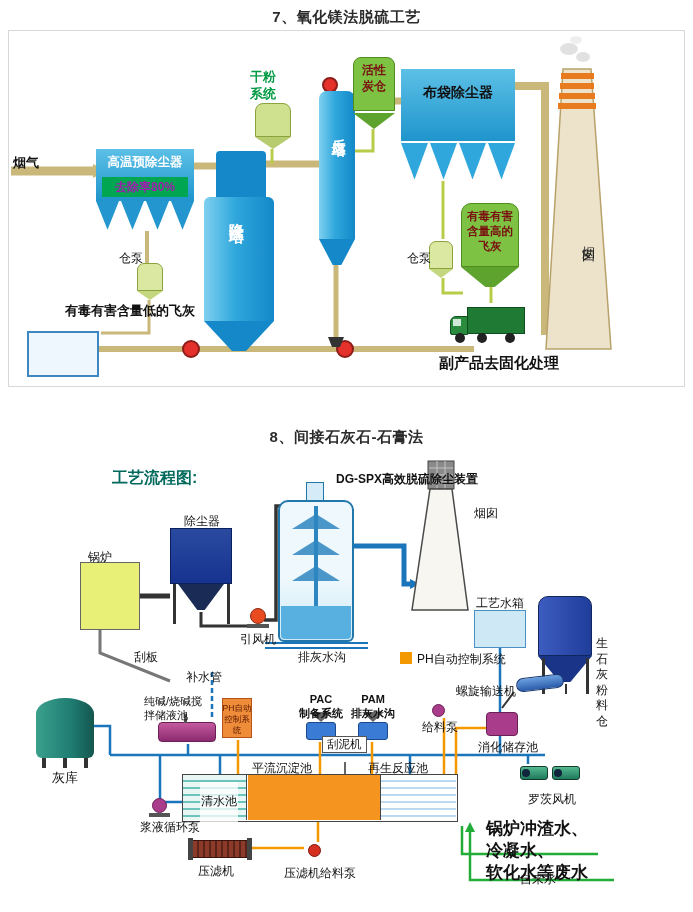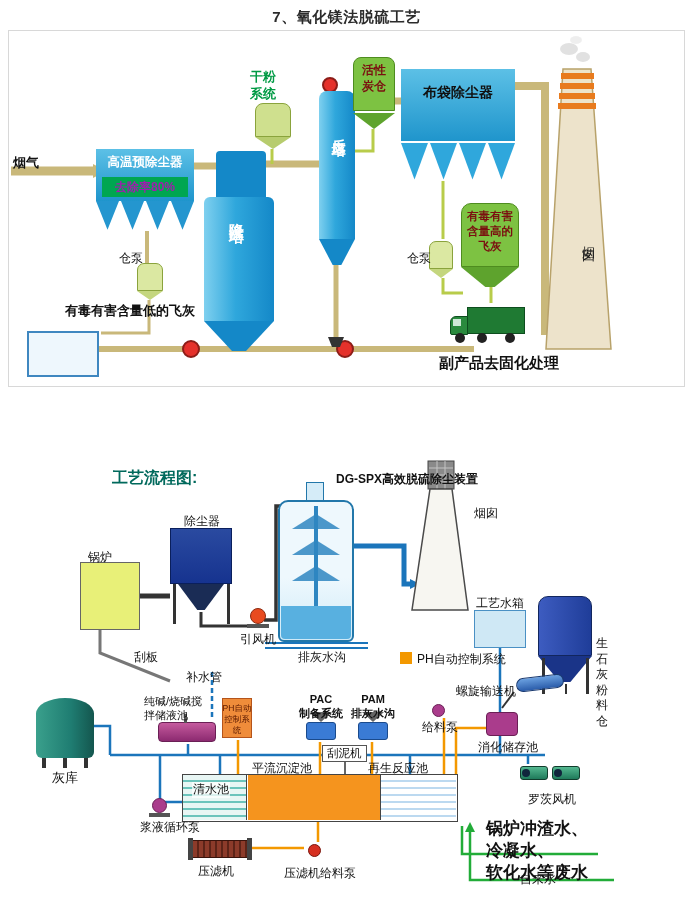--- a/index.html
+++ b/index.html
@@ -134,20 +134,21 @@
     <div class="eq" style="left:441px;top:285px;width:18px;height:19px;background:#2a8a3e;border:1px solid #0d4d1e;border-radius:6px 0 0 2px"></div>
     <div class="eq" style="left:444px;top:288px;width:8px;height:7px;background:#cfe8d8"></div>
     <div class="eq" style="left:446px;top:302px;width:10px;height:10px;background:#222;border-radius:50%"></div>
     <div class="eq" style="left:468px;top:302px;width:10px;height:10px;background:#222;border-radius:50%"></div>
     <div class="eq" style="left:496px;top:302px;width:10px;height:10px;background:#222;border-radius:50%"></div>
 
     <div class="lbl b ctr" style="left:402px;top:322px;width:176px;font-size:15px">副产品去固化处理</div>
     <div class="lbl vt" style="left:570px;top:205px;font-size:13px;color:#1a1a1a">烟囱</div>
   </div>
 
+  <div class="ttl" style="top:428px">8、间接石灰石-石膏法</div>
 
   <div class="cv d2">
 
     <svg class="layer" width="693" height="464" viewBox="0 0 693 464">
       <g stroke="#333" fill="none">
         <path d="M140 148 H170" stroke-width="5"></path>
         <path d="M201 164 V178 H248" stroke-width="3"></path>
         <path d="M264 172 H276 V58 H280" stroke-width="3.5"></path>
         <path d="M566 236 V246" stroke-width="2"></path>
         <path d="M514 244 L502 260" stroke-width="2"></path>
@@ -262,24 +263,24 @@
     <div class="eq" style="left:42px;top:310px;width:4px;height:10px;background:#333"></div>
     <div class="eq" style="left:63px;top:310px;width:4px;height:10px;background:#333"></div>
     <div class="eq" style="left:84px;top:310px;width:4px;height:10px;background:#333"></div>
     <div class="lbl" style="left:52px;top:322px;font-size:13px">灰库</div>
 
     <div class="eq" style="left:182px;top:326px;width:276px;height:48px;border:1.5px solid #444;background:#fff">
       <div style="position:absolute;left:0;top:0;width:64px;height:45px;background:repeating-linear-gradient(180deg,#e8f6f4 0 5px,#6cc4bc 5px 7px);border-right:1px solid #444"></div>
       <div style="position:absolute;left:65px;top:0;width:133px;height:45px;background:#f5941e;border-right:1px solid #444"></div>
       <div style="position:absolute;left:198px;top:0;width:75px;height:45px;background:repeating-linear-gradient(180deg,#fff 0 5px,#bcd9f0 5px 7px)"></div>
     </div>
-    <div class="lbl" style="left:192px;top:334px;background:rgba(255,255,255,.75);padding:0 1px">清水池</div>
+    <div class="lbl" style="left:200px;top:334px;background:rgba(255,255,255,.75);padding:12px 1px">清水池</div>
     <div class="lbl" style="left:252px;top:313px">平流沉淀池</div>
     <div class="lbl" style="left:368px;top:313px">再生反应池</div>
-    <div class="lbl" style="left:322px;top:297px;font-size:11.5px;border:1px solid #555;background:#fff;padding:0 4px;z-index:7">刮泥机</div>
+    <div class="lbl" style="left:322px;top:288px;font-size:11.5px;border:1px solid #555;background:#fff;padding:0 4px;z-index:7">刮泥机</div>
 
     <div class="eq" style="left:520px;top:318px;width:28px;height:14px;background:linear-gradient(180deg,#54b890,#1f7a5a);border:1px solid #113c2c;border-radius:3px"></div>
     <div class="eq" style="left:522px;top:321px;width:8px;height:8px;background:#10253c;border-radius:50%"></div>
     <div class="eq" style="left:552px;top:318px;width:28px;height:14px;background:linear-gradient(180deg,#54b890,#1f7a5a);border:1px solid #113c2c;border-radius:3px"></div>
     <div class="eq" style="left:554px;top:321px;width:8px;height:8px;background:#10253c;border-radius:50%"></div>
     <div class="lbl" style="left:528px;top:344px">罗茨风机</div>
 
     <div class="pump" style="left:152px;top:350px;width:15px;height:15px;background:#aa3c8c;border:1.5px solid #6a1f55"></div>
     <div class="eq" style="left:149px;top:365px;width:21px;height:4px;background:#555"></div>
     <div class="lbl" style="left:140px;top:372px">浆液循环泵</div>

